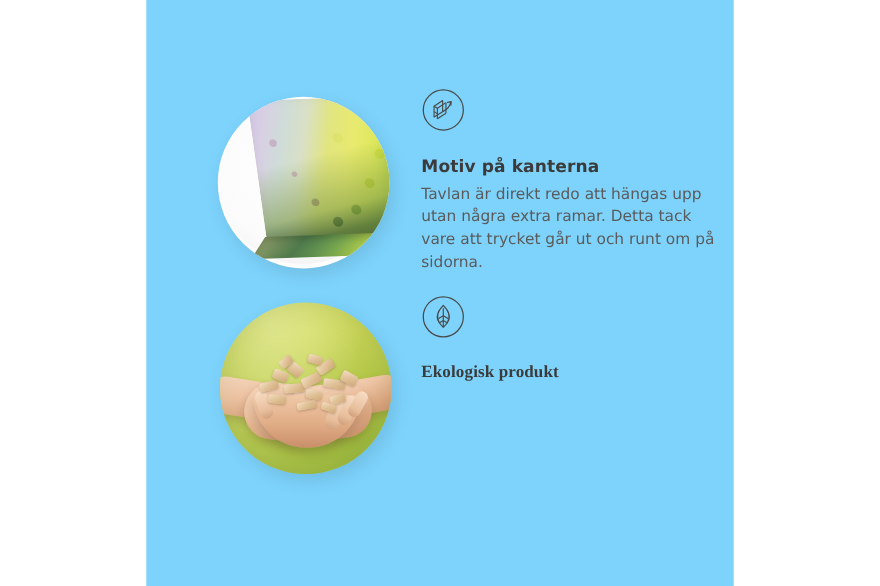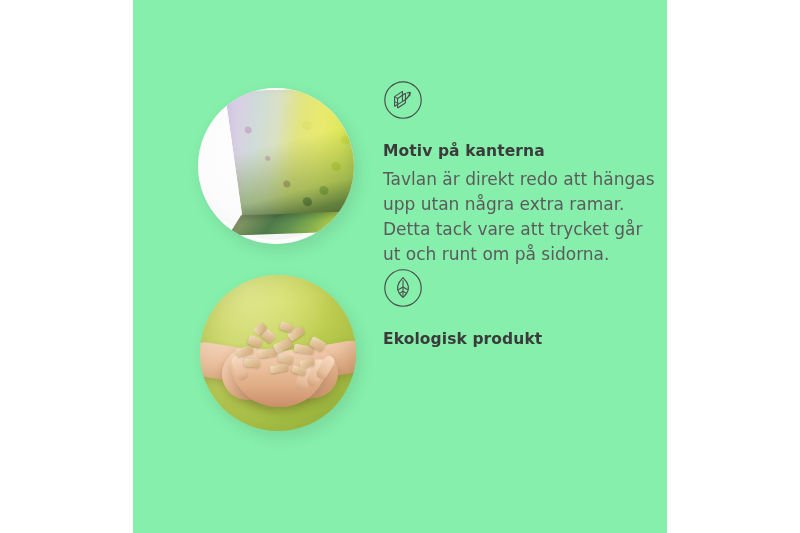--- a/index.html
+++ b/index.html
@@ -21,31 +21,31 @@
     background: #ffffff;
   }
 
   
   .panel {
     position: absolute;
     left: 133px;
     top: 0;
     width: 534px;
     height: 533px;
-    background: #86efac;
+    background: #7dd3fc;
   }
 
   
   .feature {
     position: absolute;
     left: 0;
     width: 534px;
   }
   .feature-1 { top: 80px; height: 180px; }
-  .feature-2 { top: 268px; height: 180px; }
+  .feature-2 { top: 268px; height: 180px; font-family: Liberation Serif, serif; }
 
   
   .photo-circle {
     position: absolute;
     width: 156px;
     height: 156px;
     border-radius: 50%;
     overflow: hidden;
     box-shadow: 4px 6px 16px rgba(0,0,0,0.10);
   }
@@ -237,21 +237,21 @@
     margin: 0;
     font-size: 15.5px;
     font-weight: 600;
     color: #3b3b3b;
     letter-spacing: 0.1px;
     line-height: 1.2;
     white-space: nowrap;
   }
   .feature-body {
     margin: 6px 0 0 0;
-    font-size: 17px;
+    font-size: 14px;
     font-weight: 400;
     color: #5b5b5b;
     line-height: 1.48;
     max-width: 272px;
   }
 </style>
 </head>
 <body>
 
 <div class="canvas-root">

